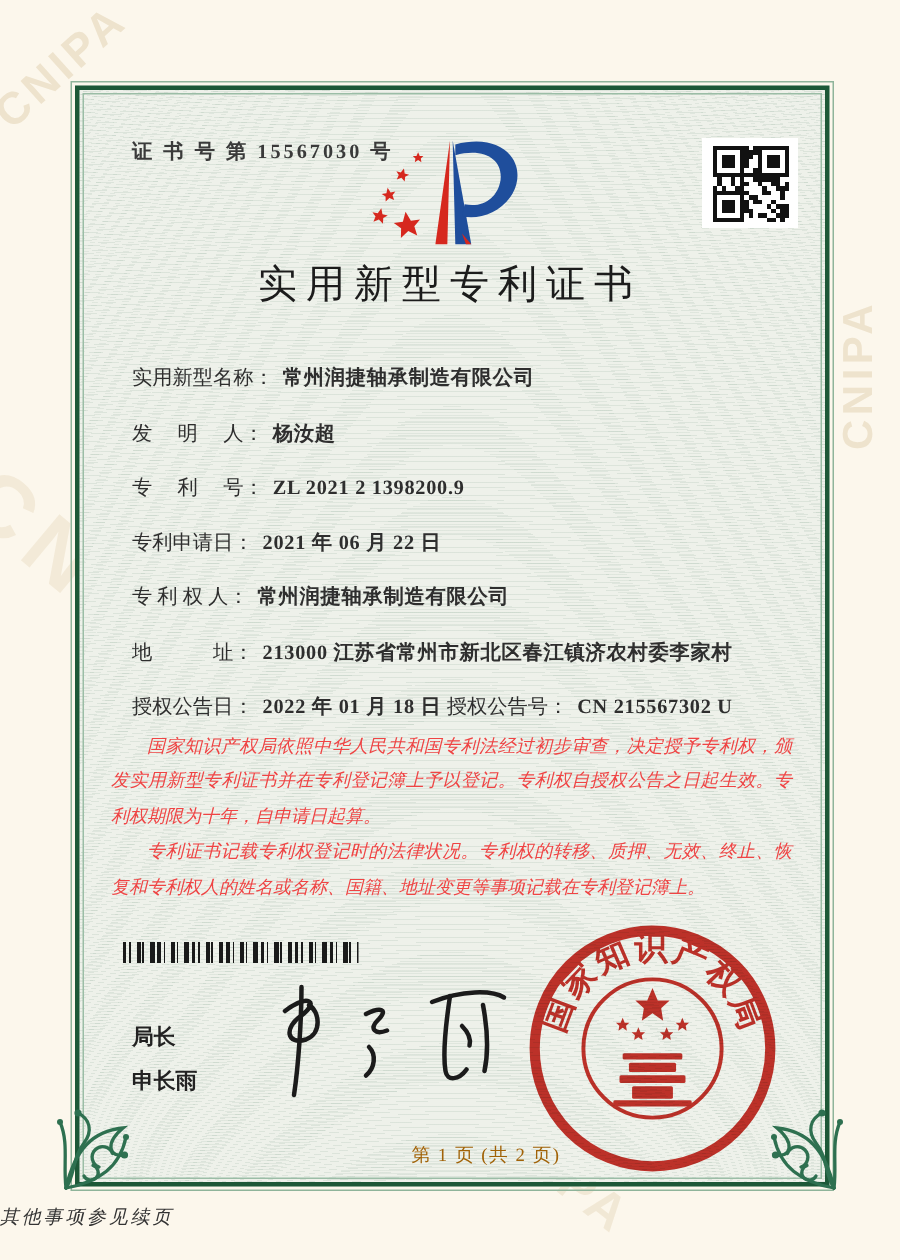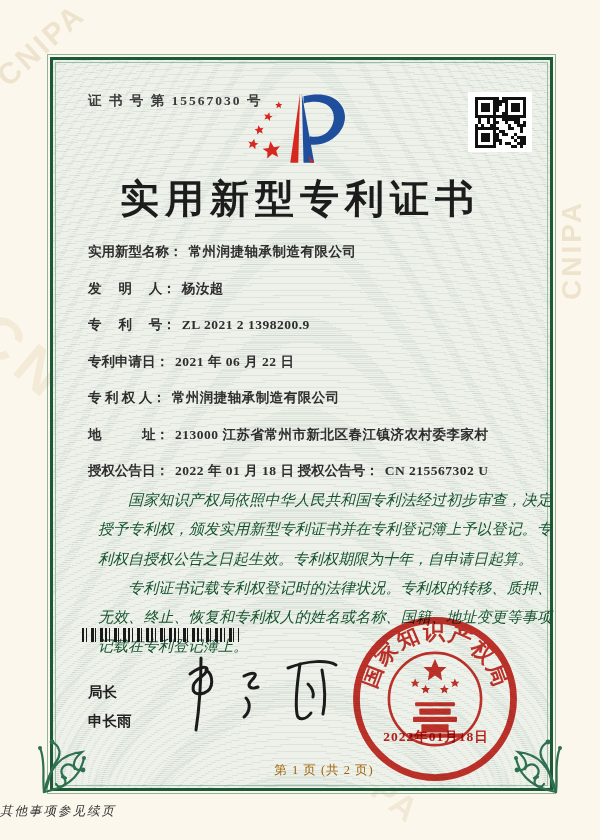--- a/index.html
+++ b/index.html
@@ -44,35 +44,34 @@
 
   .logo { position:absolute; left:238px; top:90px; width:124px; height:80px; }
 
   .qr-wrap {
     position:absolute; left:468px; top:92px; width:64px; height:60px;
     background:#ffffff; display:flex; align-items:center; justify-content:center;
   }
 
   .title {
     position:absolute; left:0; top:172px; width:100%;
-    text-align:center; font-size:39px; font-weight:bold; color:#1c1c1c;
+    text-align:center; font-size:26px; font-weight:normal; color:#1c1c1c;
     letter-spacing:6px;
   }
 
   .fields { position:absolute; left:88px; top:243px; width:440px; }
   .field-row { height:36.5px; font-size:13.5px; color:#2e2e2e; white-space:nowrap; }
-  .field-row .lbl { font-weight:bold; display:inline-block; }
+  .field-row .lbl { font-weight:normal; display:inline-block; }
   .field-row .val { font-weight:bold; margin-left:6px; letter-spacing:.5px; }
   .grant-row .pair2 { }
 
   .paras {
     position:absolute; left:74px; top:486px; width:454px;
-    font-size:15px; line-height:1.95; color:#14532d; font-style:italic;
+    font-size:12px; line-height:1.95; color:#ef4444; font-style:italic;
     text-align:justify;
-    margin-left:24px;
   }
   .paras p { text-indent:2em; }
 
   .barcode {
     position:absolute; left:82px; top:628px; width:157px; height:14px;
     background:repeating-linear-gradient(90deg,
       #1a1a1a 0 2px, transparent 2px 4px,
       #1a1a1a 4px 5px, transparent 5px 9px,
       #1a1a1a 9px 12px, transparent 12px 13px,
       #1a1a1a 13px 14px, transparent 14px 18px,
@@ -315,18 +314,17 @@
       <polygon points="0,-10 2.9,-3.1 9.5,-3.1 4.8,1.2 5.9,8.1 0,4 -5.9,8.1 -4.8,1.2 -9.5,-3.1 -2.9,-3.1" transform="translate(76,76) scale(0.45)"></polygon>
       <polygon points="0,-10 2.9,-3.1 9.5,-3.1 4.8,1.2 5.9,8.1 0,4 -5.9,8.1 -4.8,1.2 -9.5,-3.1 -2.9,-3.1" transform="translate(94,76) scale(0.45)"></polygon>
       <polygon points="0,-10 2.9,-3.1 9.5,-3.1 4.8,1.2 5.9,8.1 0,4 -5.9,8.1 -4.8,1.2 -9.5,-3.1 -2.9,-3.1" transform="translate(104,70) scale(0.45)"></polygon>
       <rect x="66" y="88" width="38" height="4" rx="1"></rect>
       <rect x="70" y="94" width="30" height="6" rx="1"></rect>
       <rect x="64" y="102" width="42" height="5" rx="1"></rect>
       <rect x="72" y="109" width="26" height="8" rx="1"></rect>
       <rect x="60" y="118" width="50" height="4" rx="1"></rect>
     </g>
   </svg>
-  <div class="seal-date">2022年01月18日</div>
 
   <div class="page-no">第 1 页 (共 2 页)</div>
   <div class="footer-note">其他事项参见续页</div>
 
 </div>
 
 </body></html>

